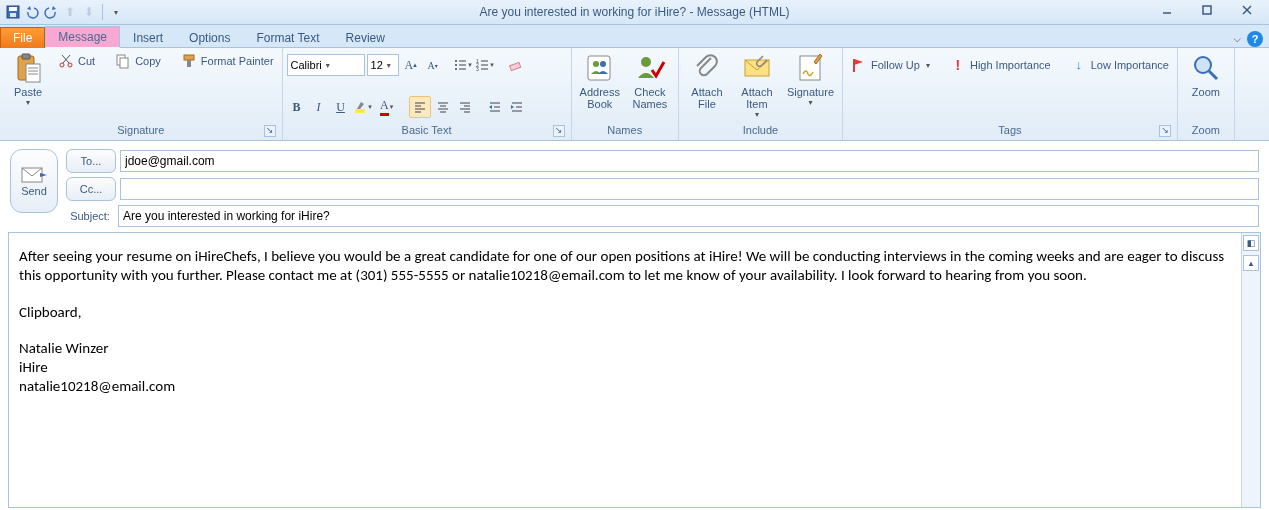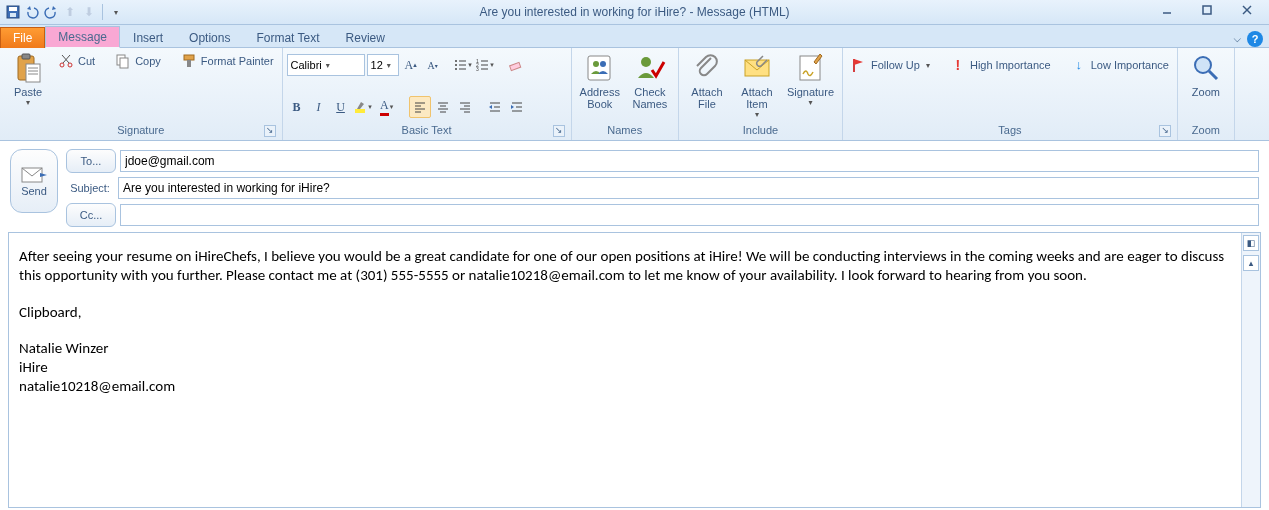--- a/index.html
+++ b/index.html
@@ -372,26 +372,26 @@
         </svg>
       <span>Send</span>
     </div>
   </div>
   <div class="fields">
     <div class="field-row">
       <div class="field-btn">To...</div>
       <input class="field-input" value="jdoe@gmail.com" style="">
     </div>
     <div class="field-row">
+      <div class="field-btn">Cc...</div>
+      <input class="field-input" value="" style="">
+    </div>
+    <div class="field-row">
       <div class="field-label">Subject:</div>
       <input class="field-input" value="Are you interested in working for iHire?" style="">
-    </div>
-    <div class="field-row">
-      <div class="field-btn">Cc...</div>
-      <input class="field-input" value="" style="">
     </div>
   </div>
 </div>
 
 <div class="body-wrap">
   <div class="body-area">
     <p>After seeing your resume on iHireChefs, I believe you would be a great candidate for one of our open positions at iHire! We will be conducting interviews in the coming weeks and are eager to discuss this opportunity with you further. Please contact me at (301) 555-5555 or natalie10218@email.com to let me know of your availability. I look forward to hearing from you soon.</p>
     <p>Clipboard,</p>
     <p style="margin:0">
       <span>Natalie Winzer</span><br>

